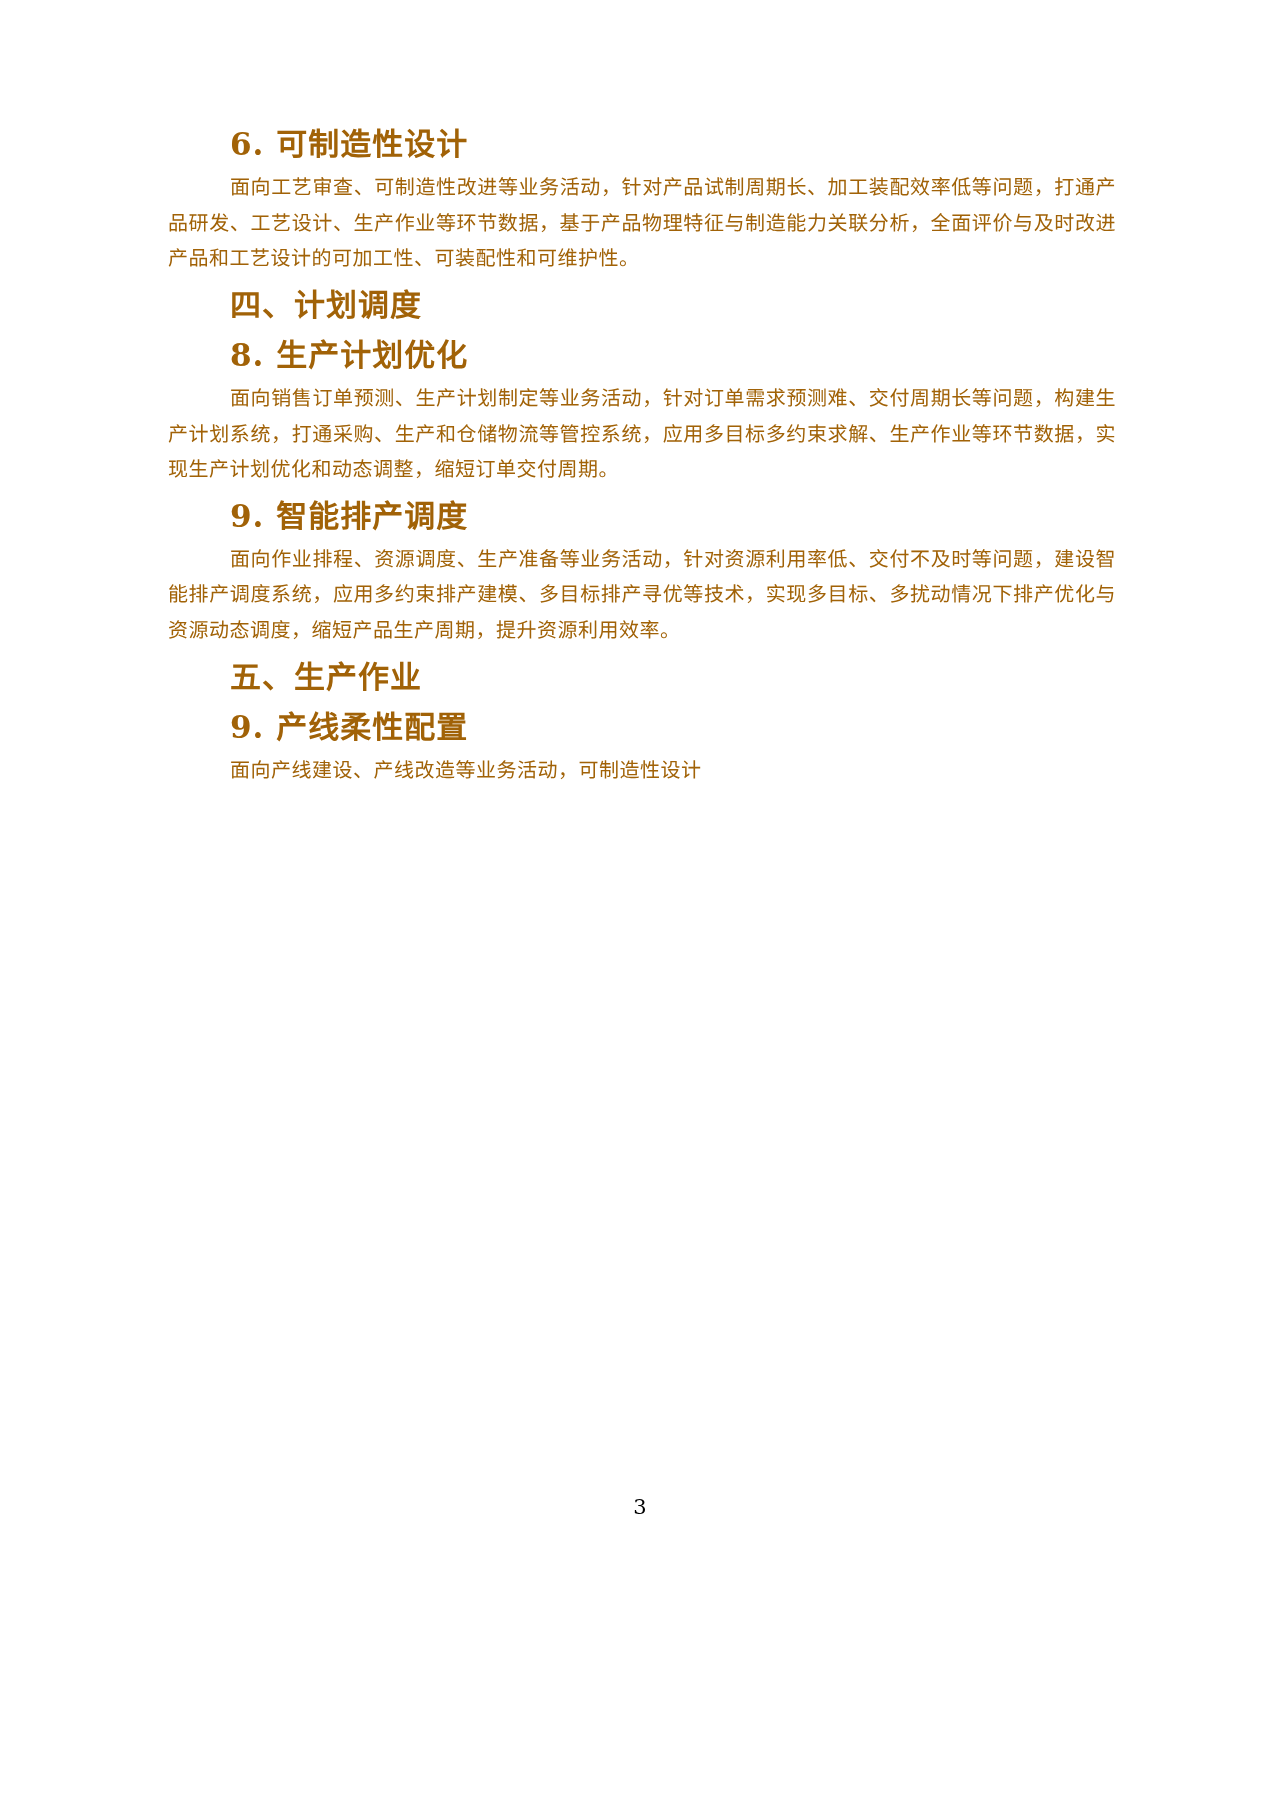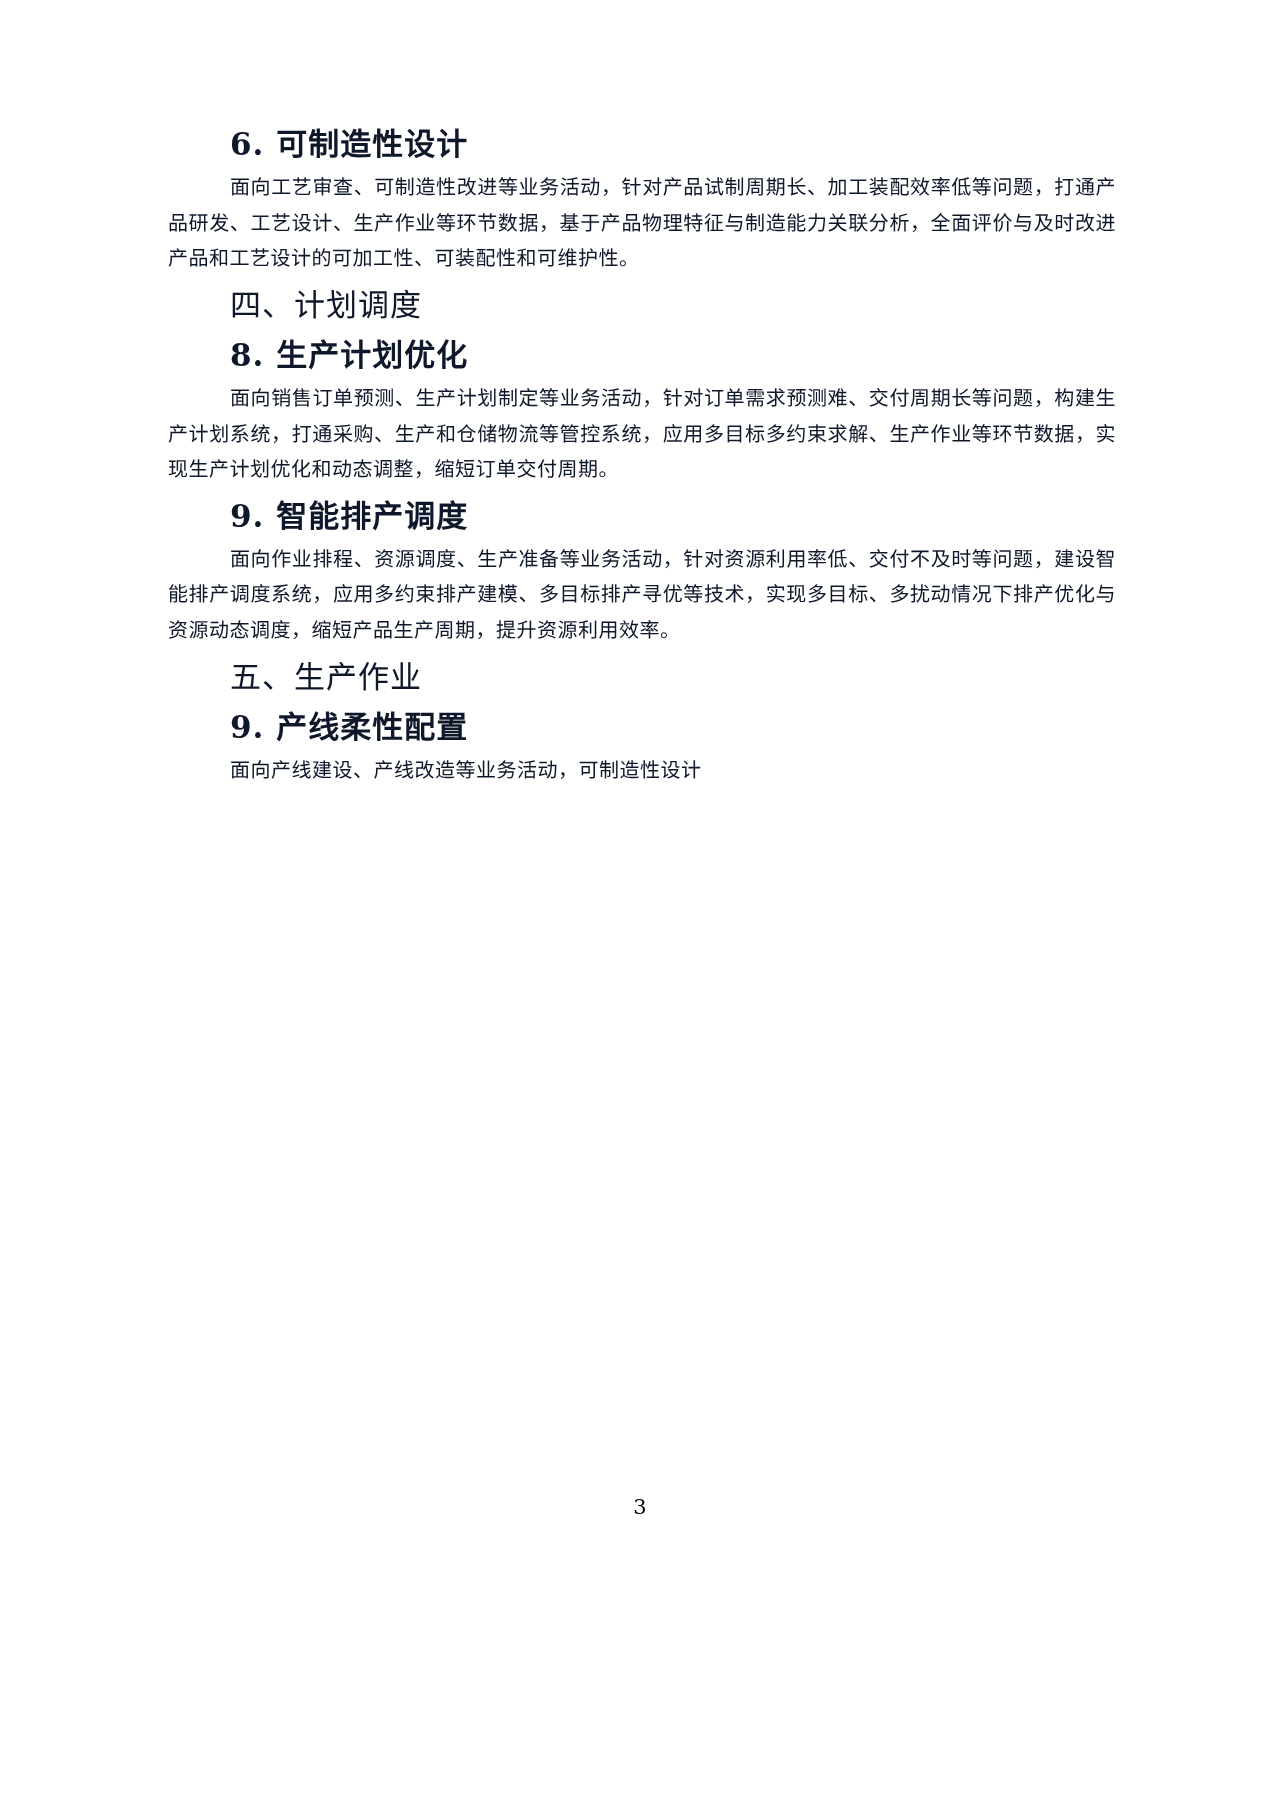--- a/index.html
+++ b/index.html
@@ -14,34 +14,34 @@
     margin: 0 auto;
     background: #ffffff;
     box-sizing: border-box;
     overflow: hidden;
   }
   .content {
     position: absolute;
     left: 168px;
     top: 120px;
     width: 948px;
-    color: #0f172a;
+    color: #a16207;
     font-family: "DejaVu Serif", "Liberation Serif", serif;
   }
   .heading-num {
     font-size: 31px;
     font-weight: bold;
     line-height: 1.55;
     margin: 0 0 2px 0;
     text-indent: 62px;
     letter-spacing: 1px;
   }
   .heading-sec {
     font-size: 31px;
-    font-weight: normal;
+    font-weight: bold;
     line-height: 1.55;
     margin: 0 0 2px 0;
     text-indent: 62px;
     letter-spacing: 1px;
   }
   .para {
     font-size: 20px;
     line-height: 1.78;
     margin: 0 0 4px 0;
     text-indent: 62px;

